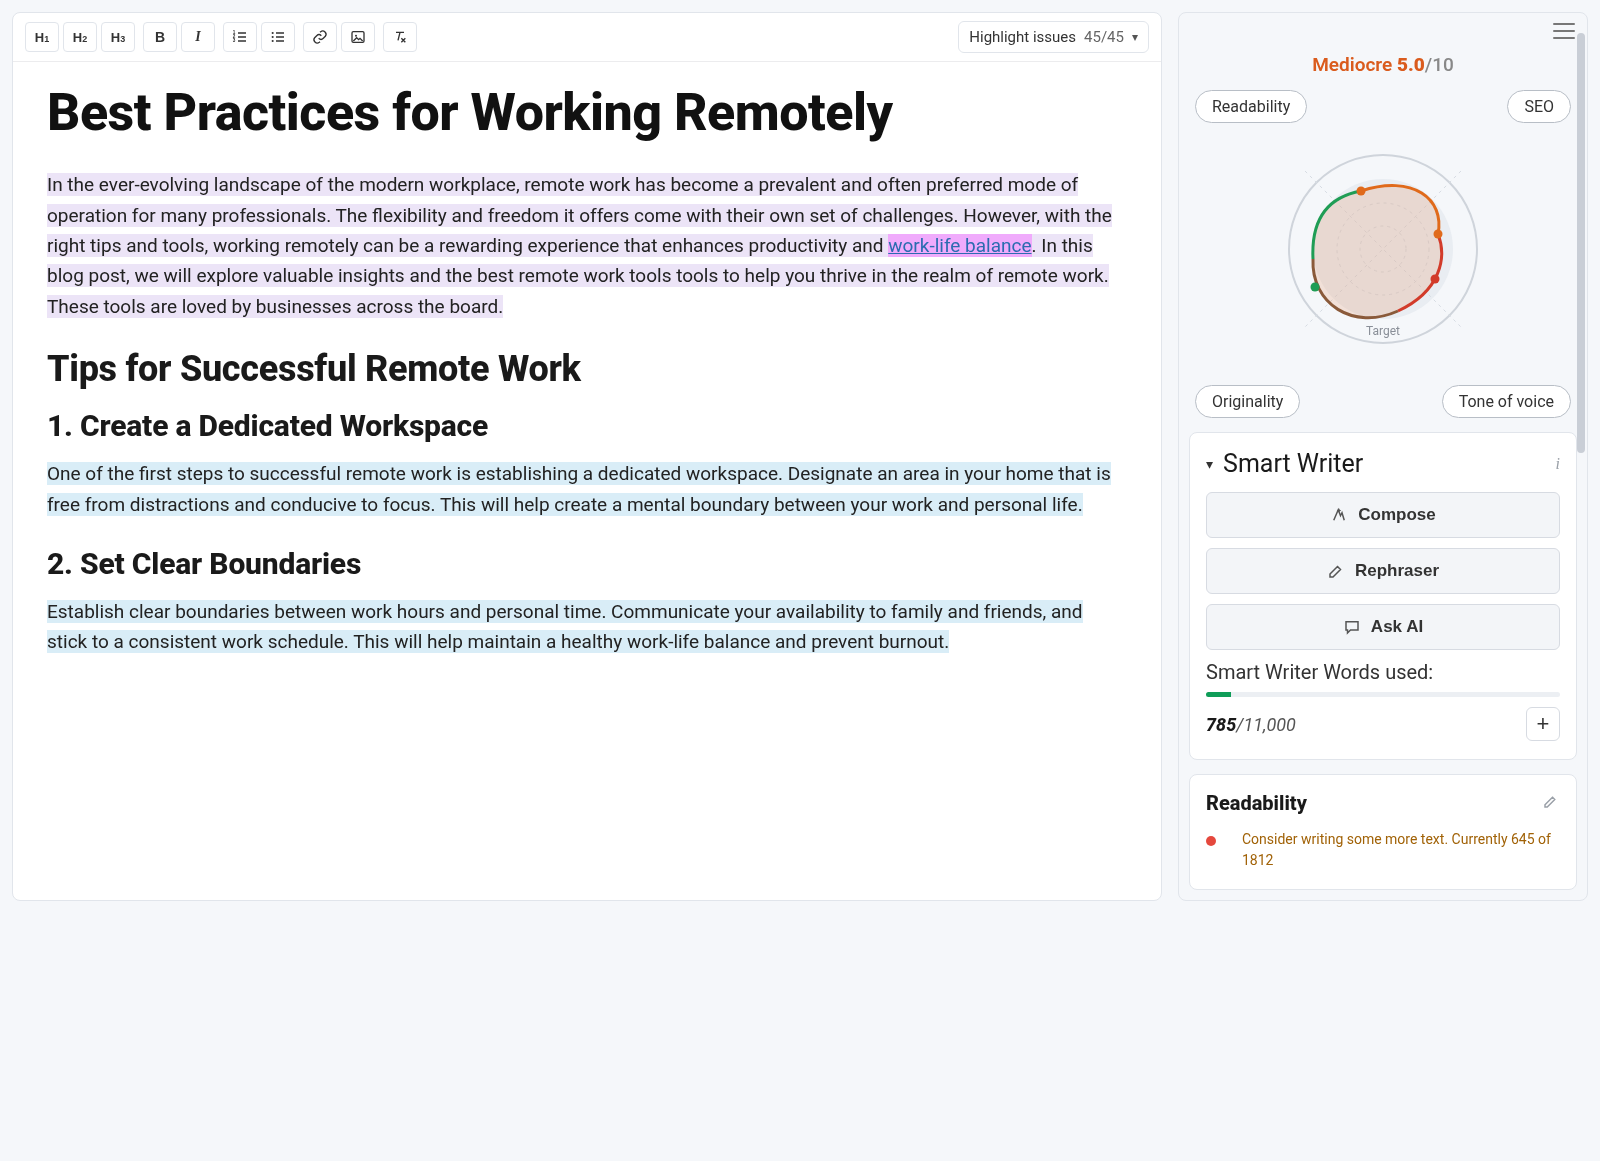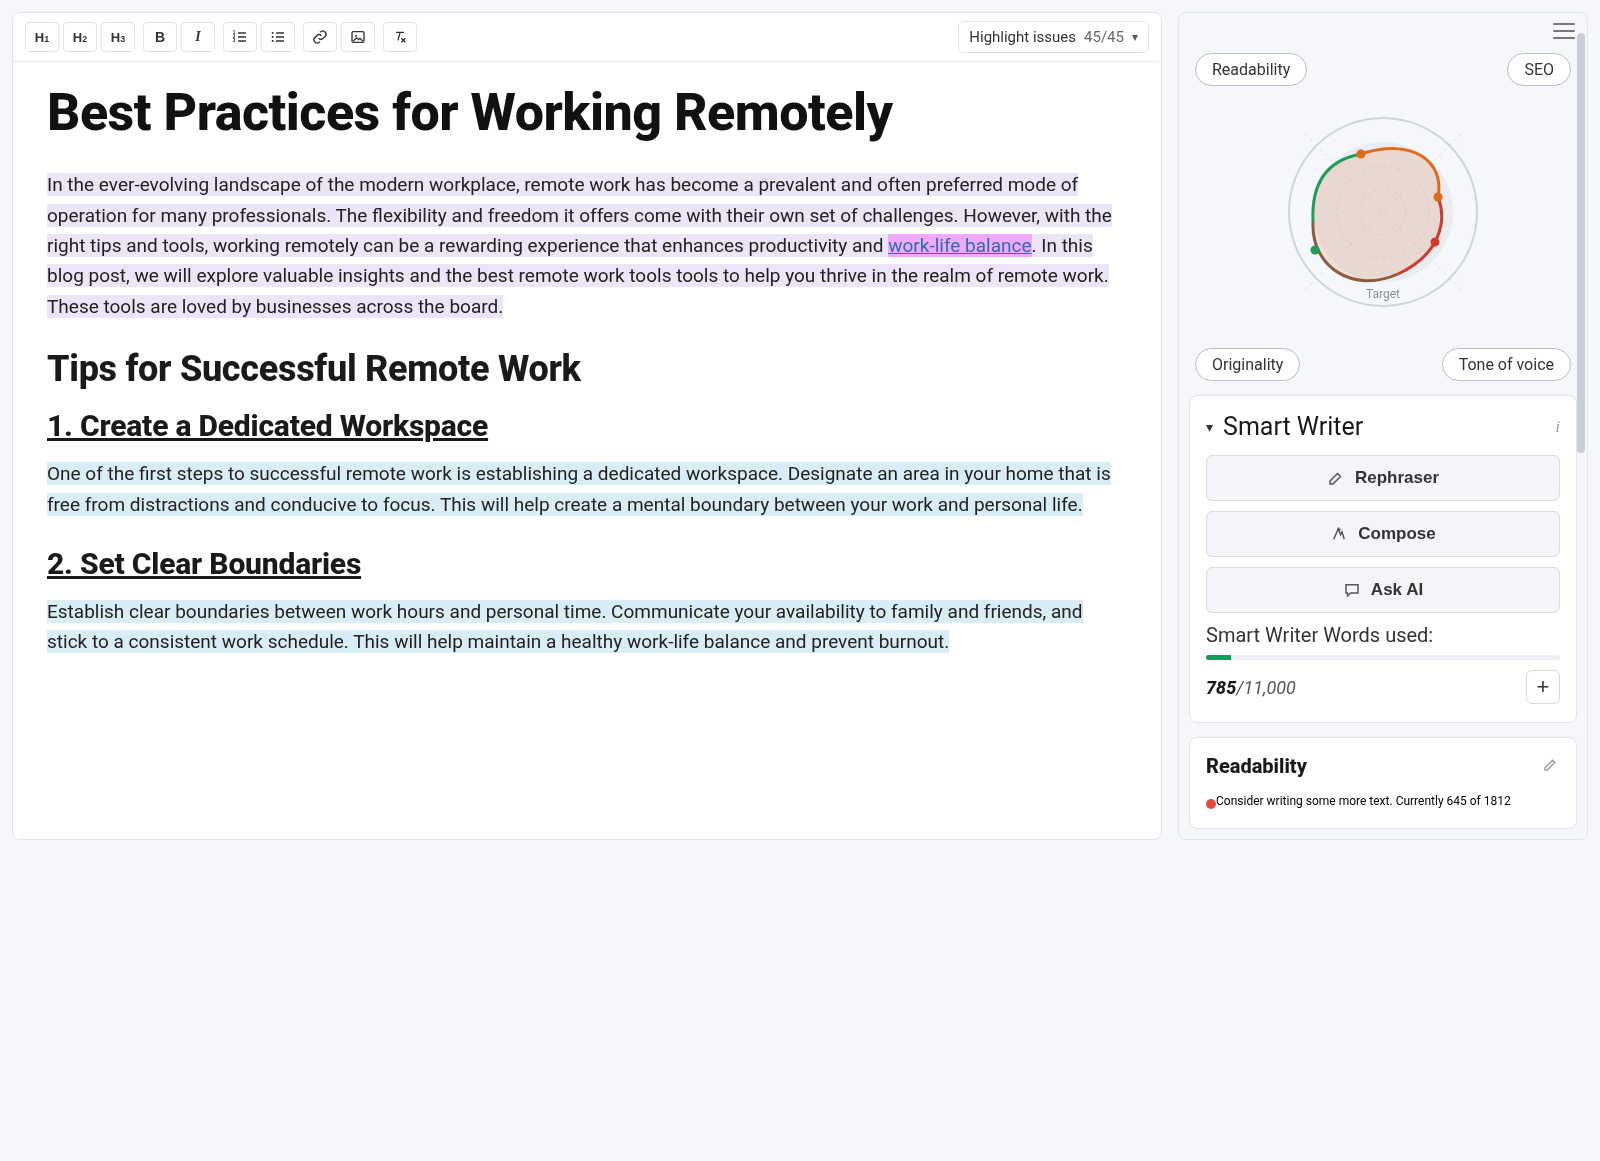--- a/index.html
+++ b/index.html
@@ -90,21 +90,20 @@
   font-size: 36px;
   font-weight: 800;
   letter-spacing: -0.3px;
   margin: 18px 0 18px 0;
 }
 .doc-h3 {
   font-size: 30px;
   font-weight: 800;
   letter-spacing: -0.2px;
   margin: 16px 0 16px 0;
-  text-decoration: underline;
 }
 
 
 .side-panel {
   width: 410px;
   background: #f5f7fa;
   border: 1px solid #e1e5eb;
   border-radius: 8px;
   position: relative;
   padding: 10px 10px 10px 10px;
@@ -198,21 +197,21 @@
 .words-count .of2 { color:#555; }
 .plus-btn {
   border:1px solid #d7dbe2; background:#fff; width:34px; height:34px;
   border-radius:6px; font-size:22px; line-height:1; display:flex;
   align-items:center; justify-content:center; cursor:pointer; color:#333;
 }
 
 .read-header { display:flex; align-items:center; justify-content:space-between; margin-bottom:14px; }
 .read-title { font-size:20px; font-weight:800; }
 .read-edit { color:#9aa0a8; cursor:pointer; }
-.read-item { display:flex; gap:0; font-size:12px; color:#000000; line-height:1.5; }
+.read-item { display:flex; gap:26px; font-size:14px; color:#a16207; line-height:1.5; }
 .dot-red { width:10px; height:10px; border-radius:50%; background:#e5483d; margin-top:7px; flex-shrink:0; }
 
 .scroll-indicator {
   position:absolute; right:2px; top:10px; bottom:10px; width:8px;
   background: transparent;
 }
 .scroll-indicator .thumb {
   position:absolute; left:0; right:0; top:10px; height:420px;
   background:#c9ced6; border-radius:4px;
 }
@@ -317,20 +316,24 @@
       </div>
 
     <div class="side-top">
       <div class="hamburger">
           <span></span>
           <span></span>
           <span></span>
         </div>
     </div>
 
+    <div class="score-line">
+      <span>Mediocre</span>
+      <b>5.0</b><span class="of">/10</span>
+    </div>
 
     <div class="pills-row">
       <div class="pill">Readability</div>
       <div class="pill">SEO</div>
     </div>
 
     <div class="radar-wrap">
       <svg viewBox="0 0 260 230">
         <g transform="translate(130,108)">
 
@@ -364,35 +367,35 @@
       <div class="pill">Tone of voice</div>
     </div>
 
     <div class="card">
       <div class="card-header">
         <span class="collapse-caret">▾</span>
         <span class="card-title">Smart Writer</span>
         <span class="info-i">i</span>
       </div>
 
-      <button class="sw-btn">
-        <svg viewBox="0 0 24 24">
-            <path fill="none" stroke="#555" stroke-width="2" d="M4 16l10-10 4 4-10 10H4v-4zM14 6l4 4"></path>
-          </svg>
-        <span>Rephraser</span>
-      </button>
       <button class="sw-btn">
         <svg viewBox="0 0 24 24">
             <path fill="none" stroke="#555" stroke-width="2" d="M5 19l6-14 3 8 2-4 3 10"></path>
             <path d="M12 3l1 2 2 1-2 1-1 2-1-2-2-1 2-1z" fill="#555"></path>
           </svg>
         <span>Compose</span>
       </button>
       <button class="sw-btn">
         <svg viewBox="0 0 24 24">
+            <path fill="none" stroke="#555" stroke-width="2" d="M4 16l10-10 4 4-10 10H4v-4zM14 6l4 4"></path>
+          </svg>
+        <span>Rephraser</span>
+      </button>
+      <button class="sw-btn">
+        <svg viewBox="0 0 24 24">
             <path fill="none" stroke="#555" stroke-width="2" d="M4 5h16v11H10l-4 4v-4H4z"></path>
           </svg>
         <span>Ask AI</span>
       </button>
 
       <div class="words-label">Smart Writer Words used:</div>
       <div class="words-bar">
           <div class="fill"></div>
         </div>
       <div class="words-row">

